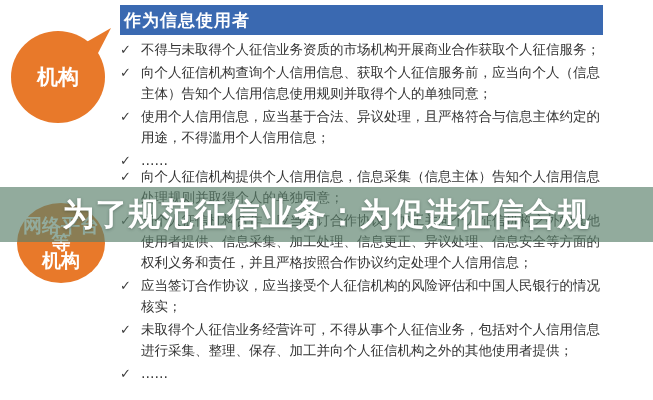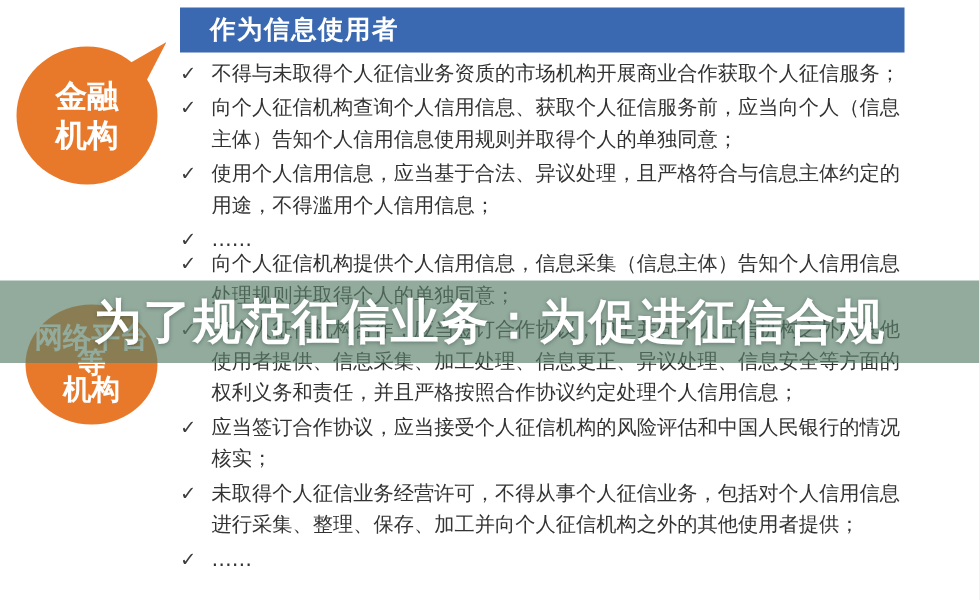--- a/index.html
+++ b/index.html
@@ -17,21 +17,21 @@
   .bubble1{left:11px;top:31px;width:94px;height:92px;font-size:21px;line-height:26px;}
   .bubble1 .tail{
     position:absolute;top:-3px;right:-6px;width:28px;height:26px;background:#e8792a;
     clip-path:polygon(100% 0, 0 62%, 52% 100%);
   }
   .bubble2{left:17px;top:203px;width:88px;height:80px;font-size:19px;line-height:17.5px;}
   
   .section{position:absolute;left:120px;width:483px;}
   .sec-header{
     height:30px;background:#3a69b1;color:#ffffff;font-size:17px;font-weight:bold;
-    line-height:30px;padding-left:20px;letter-spacing:1px;
+    line-height:30px;padding-left:4px;letter-spacing:1px;
   }
   .sec1{top:5px;}
   .sec2{top:162px;}
   ul.items{list-style:none;margin:4px 0 0 0;padding:0;}
   li.item{display:flex;margin:0 0 2px 0;font-size:13.5px;line-height:21px;color:#333333;}
   li.item .chk{flex:0 0 21px;color:#3c3c3c;font-size:13px;}
   li.item .txt{flex:1;}
   
   .overlay{
     position:absolute;left:0;top:167px;width:653px;height:55px;z-index:5;
@@ -43,21 +43,20 @@
     text-shadow:0 1px 3px rgba(40,60,50,0.45);
   }
 </style>
 </head>
 <body>
 
 <div class="stage">
 
   <div class="bubble bubble1">
     <span class="tail"></span>
-    <span>金融</span>
     <span>机构</span>
   </div>
 
   <div class="bubble bubble2">
     <span>网络平台等</span>
     <span>机构</span>
   </div>
 
   <div class="section sec1">
     <div class="sec-header">作为信息使用者</div>

